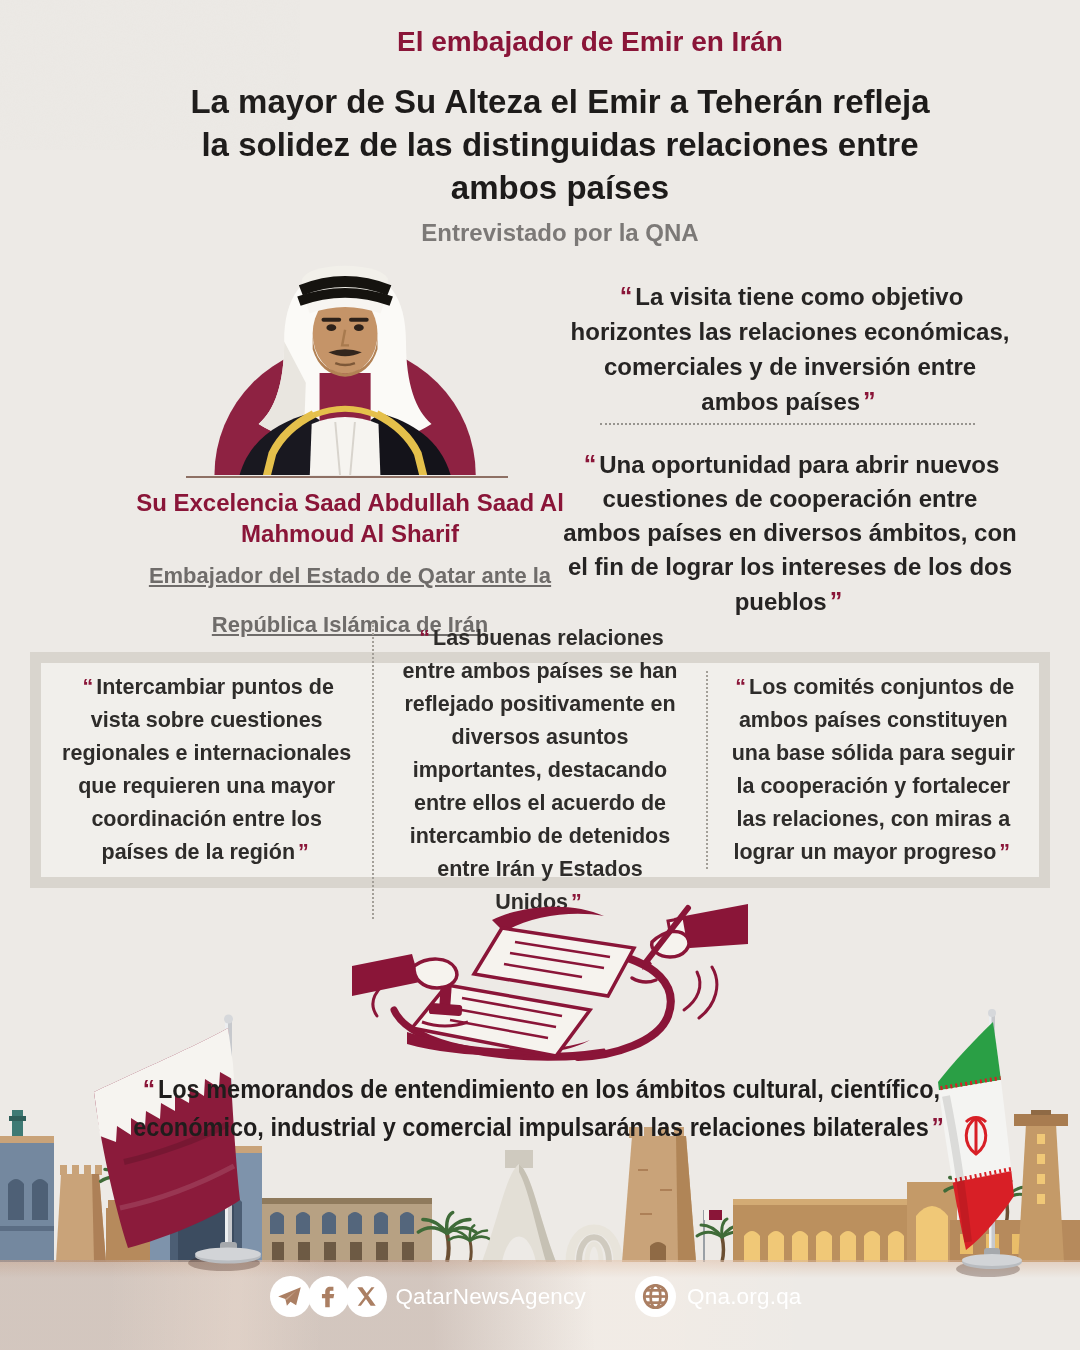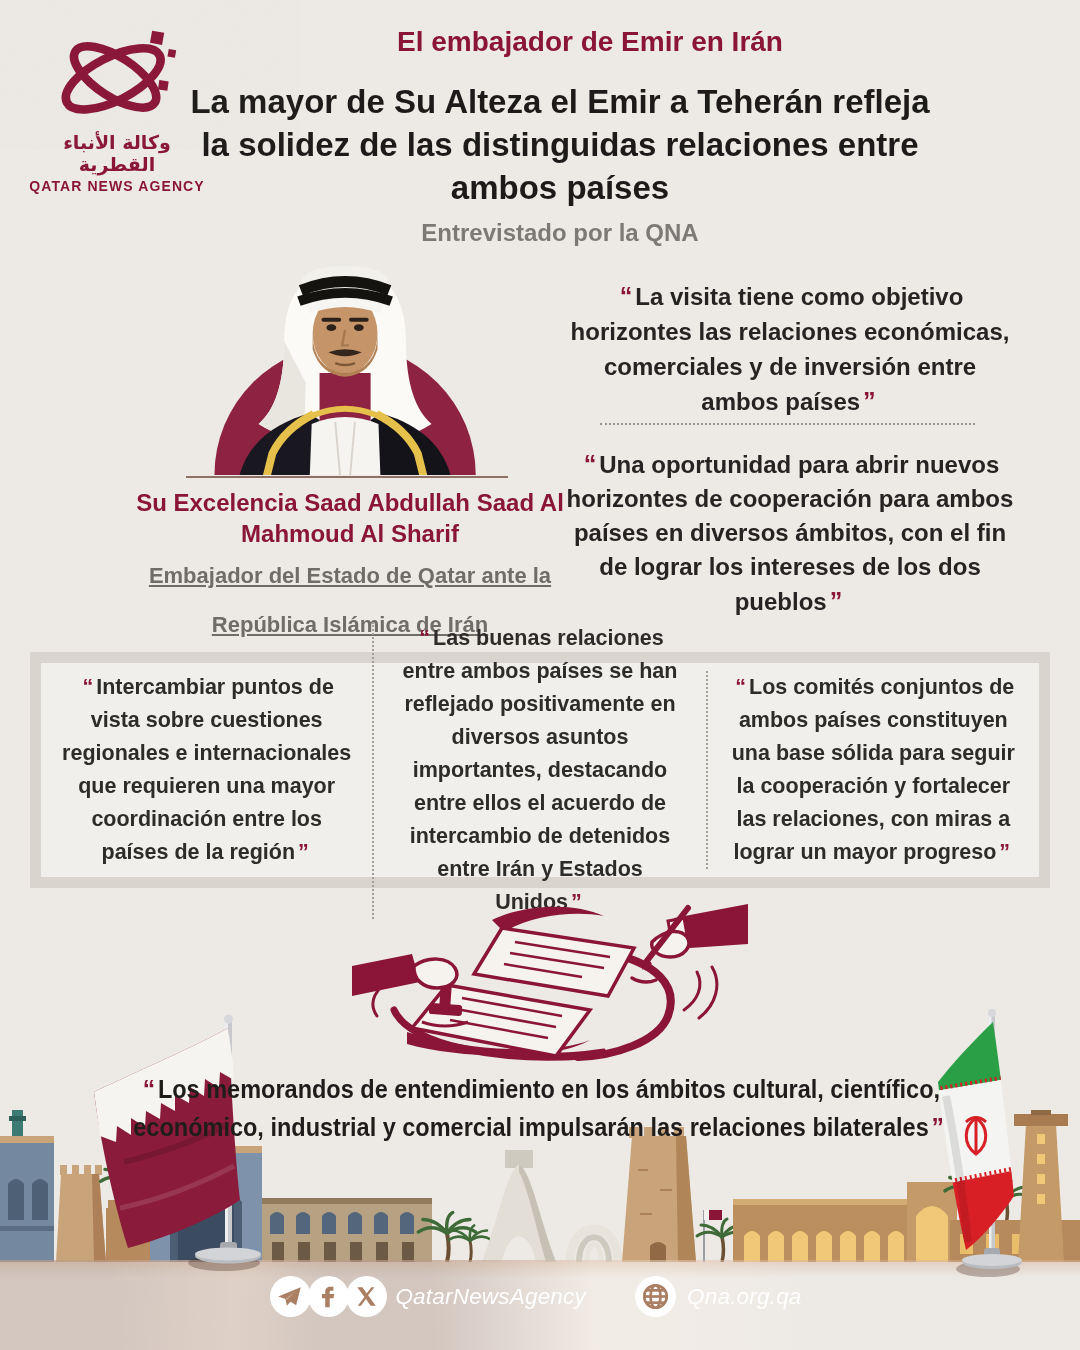--- a/index.html
+++ b/index.html
@@ -56,47 +56,32 @@
     background:
       linear-gradient(92deg,rgba(255,255,255,0) 10%,rgba(255,235,220,.28) 22%,rgba(255,255,255,0) 30%),
       linear-gradient(88deg,rgba(90,50,35,.20) 40%,rgba(255,255,255,0) 55%),
       linear-gradient(91deg,rgba(255,240,228,.22) 62%,rgba(255,255,255,0) 75%),
       linear-gradient(180deg,rgba(214,178,152,.5) 0,rgba(255,255,255,0) 18px);}
   .flag{z-index:4;}
   .flag-qatar{left:28px;top:1012px;width:320px;height:262px;}
   .flag-iran{left:896px;top:1006px;width:176px;height:284px;}
 
   
-  .social{left:0;top:1276px;width:1072px;display:flex;justify-content:center;align-items:center;gap:49px;z-index:10;font-style:italic;}
+  .social{left:0;top:1276px;width:1072px;display:flex;justify-content:center;align-items:center;gap:49px;z-index:10;}
   .social-group{display:flex;align-items:center;gap:11px;}
   .icon-stack{display:flex;}
   .icon-stack .s-icon{margin-right:-3px;}
   .s-icon{width:41px;height:41px;display:block;}
   .s-label{color:#fff;font-size:22.5px;font-weight:500;letter-spacing:.2px;}
 </style>
 </head>
 <body>
 
 <div class="page">
 
-  <div class="abs logo">
-    <svg width="160" height="104" viewBox="0 0 160 110">
-      <g fill="none" stroke="#8A1538" stroke-width="9">
-        <ellipse cx="76" cy="58" rx="55" ry="23" transform="rotate(-27 76 58)"></ellipse>
-        <ellipse cx="78" cy="56" rx="50" ry="21" transform="rotate(33 78 56)"></ellipse>
-      </g>
-      <g fill="#8A1538">
-        <rect x="116" y="8" width="13" height="13" transform="rotate(10 122 14)"></rect>
-        <rect x="134" y="27" width="8" height="8" transform="rotate(10 138 31)"></rect>
-        <rect x="124" y="60" width="10" height="10" transform="rotate(8 129 65)"></rect>
-      </g>
-    </svg>
-    <div class="logo-arabic">وكالة الأنباء القطرية</div>
-    <div class="logo-english">QATAR NEWS AGENCY</div>
-  </div>
 
   <div class="abs kicker">El embajador de Emir en Irán</div>
   <h1 class="abs title">La mayor de Su Alteza el Emir a Teherán refleja la solidez de las distinguidas relaciones entre ambos países</h1>
   <div class="abs subtitle">Entrevistado por la QNA</div>
 
   <svg class="abs portrait" viewBox="0 0 330 226">
     <clipPath id="pcl">
         <rect x="0" y="0" width="330" height="224"></rect>
       </clipPath>
     <g clip-path="url(#pcl)">
@@ -132,21 +117,21 @@
       <path d="M113,47 Q160,30 207,47" stroke="#15130f" stroke-width="10" fill="none"></path>
     </g>
   </svg>
   <div class="abs photo-line"></div>
 
   <div class="abs amb-name">Su Excelencia Saad Abdullah Saad Al Mahmoud Al Sharif</div>
   <div class="abs amb-role">Embajador del Estado de Qatar ante la República Islámica de Irán</div>
 
   <p class="abs quote q1"><span class="qmark">“</span><span>La visita tiene como objetivo horizontes las relaciones económicas, comerciales y de inversión entre ambos países</span><span class="qmark">”</span></p>
   <div class="abs q-divider"></div>
-  <p class="abs quote q2"><span class="qmark">“</span><span>Una oportunidad para abrir nuevos horizontes de cooperación para ambos países en diversos ámbitos, con el fin de lograr los intereses de los dos pueblos</span><span class="qmark">”</span></p>
+  <p class="abs quote q2"><span class="qmark">“</span><span>Una oportunidad para abrir nuevos cuestiones de cooperación entre ambos países en diversos ámbitos, con el fin de lograr los intereses de los dos pueblos</span><span class="qmark">”</span></p>
 
   <div class="abs panel">
     <div class="panel-col"><span class="qmark">“</span><span>Intercambiar puntos de vista sobre cuestiones regionales e internacionales que requieren una mayor coordinación entre los países de la región</span><span class="qmark">”</span></div>
     <div class="panel-col"><span class="qmark">“</span><span>Las buenas relaciones entre ambos países se han reflejado positivamente en diversos asuntos importantes, destacando entre ellos el acuerdo de intercambio de detenidos entre Irán y Estados Unidos</span><span class="qmark">”</span></div>
     <div class="panel-col"><span class="qmark">“</span><span>Los comités conjuntos de ambos países constituyen una base sólida para seguir la cooperación y fortalecer las relaciones, con miras a lograr un mayor progreso</span><span class="qmark">”</span></div>
   </div>
 
   <svg class="abs illustration" viewBox="0 0 396 176">
     <g stroke="#8a1538" fill="none" stroke-linecap="round">
       <path d="M42,120 C58,156 150,172 232,166" stroke-width="7"></path>

